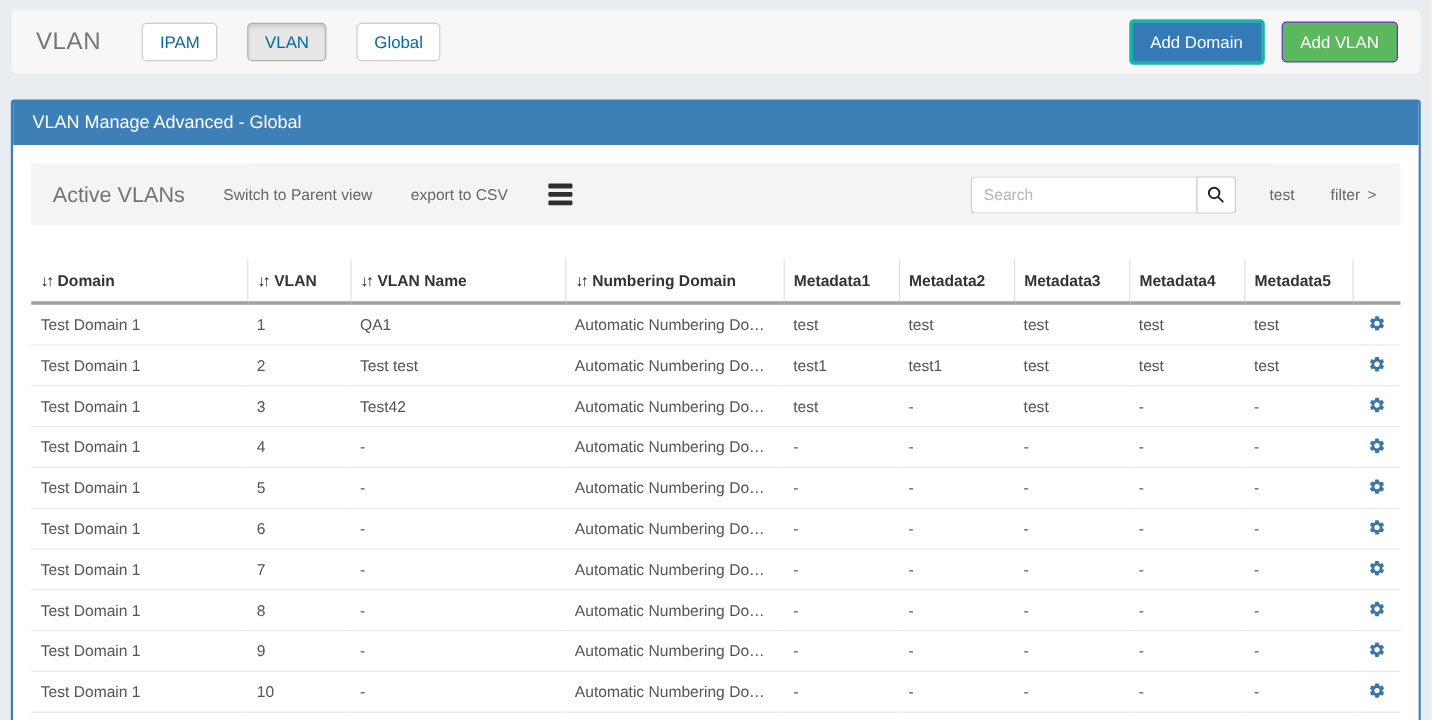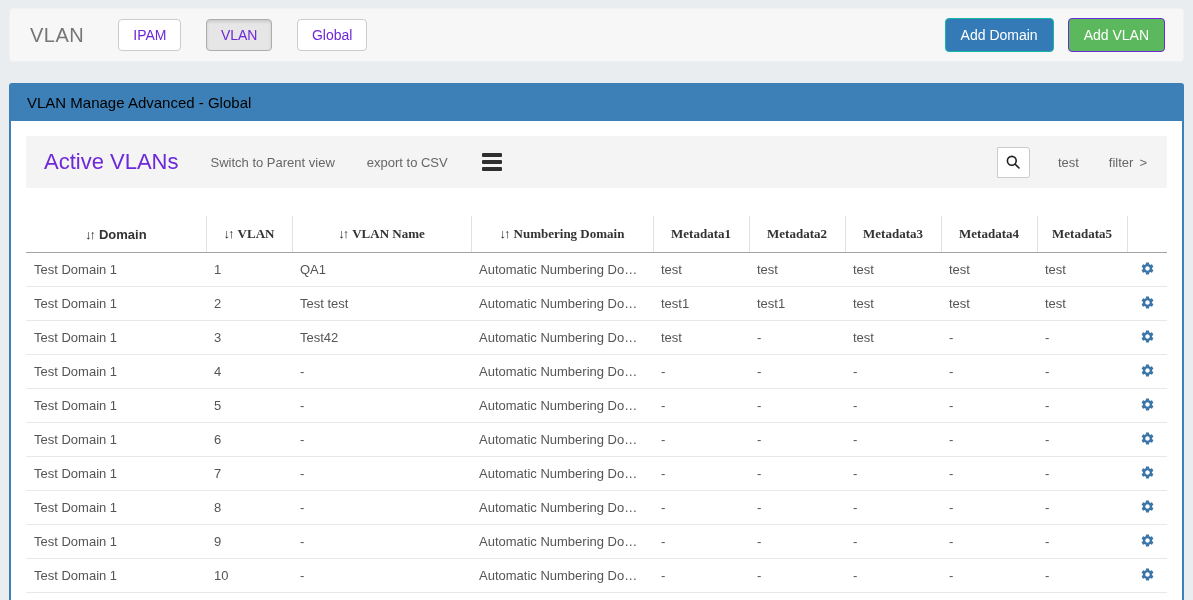--- a/index.html
+++ b/index.html
@@ -27,56 +27,56 @@
     border-radius:4px;
     padding:9px 18px;
     display:flex;align-items:center;
     height:54px;
   }
   .navbar h1{
     font-size:20px;font-weight:400;color:#767676;
     margin:0 34px 0 2px;letter-spacing:.5px;
   }
   .tab{
-    font-family:inherit;font-size:14px;color:#6d28d9;
+    font-family:inherit;font-size:14px;color:#0369a1;
     background:#fff;border:1px solid #ccc;border-radius:4px;
     padding:7px 14px;margin-right:20px;cursor:pointer;
   }
   .tab.active{
     background:#e6e6e6;border-color:#adadad;
     box-shadow:inset 0 2px 3px rgba(0,0,0,.12);
   }
   .btn{
     font-family:inherit;font-size:14px;color:#fff;
     border-radius:4px;padding:8px 15px;cursor:pointer;margin-left:14px;
   }
-  .btn-primary{background:var(--primary);border:1px solid #14b8a6;}
+  .btn-primary{background:var(--primary);border:3px solid #14b8a6;}
   .btn-success{background:var(--success);border:1px solid #6d28d9;}
 
   
   .panel{
     margin:21px 9px 0 9px;
     border:2px solid var(--panel-header);
     border-radius:3px;
     background:#fff;
   }
   .panel-heading{
     background:var(--panel-header);
-    color:#000000;font-size:15px;
+    color:#ffffff;font-size:15px;
     padding:9px 16px 10px 16px;
   }
   .panel-body{padding:15px 15px 25px 15px;background:#fff;}
 
   
   .toolbar{
     background:#f4f4f4;border-radius:2px;
     padding:11px 14px;display:flex;align-items:center;height:52px;
   }
   .toolbar-title{
-    font-size:22px;color:#6d28d9;margin:0 32px 0 4px;white-space:nowrap;
+    font-size:18px;color:#737373;margin:0 32px 0 4px;white-space:nowrap;
   }
   .toolbar-link{
     font-size:13px;color:#666;text-decoration:none;
     margin-right:32px;cursor:pointer;white-space:nowrap;text-align:right;
   }
   .hamburger{display:inline-flex;flex-direction:column;gap:3px;cursor:pointer;margin-left:2px;}
   .hamburger i{display:block;width:20px;height:4px;background:#2f2f2f;border-radius:1px;}
   .search-group{display:flex;align-items:stretch;}
   .search-group input{
     width:188px;height:31px;font-family:inherit;font-size:13px;color:#555;
@@ -92,25 +92,25 @@
   .toolbar-link.clear{margin:0 0 0 28px;}
   .toolbar-link.filter{margin:0 0 0 30px;margin-right:6px;}
   .toolbar-link.filter .chev{margin-left:6px;font-size:13px;color:#6b6b6b;}
 
   
   table.vlan-table{
     width:100%;border-collapse:collapse;margin-top:28px;
     font-size:13px;table-layout:fixed;
   }
   .vlan-table th{
-    text-align:center;font-weight:700;color:#333;
-    padding:10px 8px;border-bottom:1px solid #a3a3a3;
+    text-align:left;font-weight:700;color:#333;
+    padding:10px 8px;border-bottom:3px solid #a3a3a3;
     white-space:nowrap;overflow:hidden;
   }
-  .vlan-table th + th{border-left:1px solid #e2e2e2;font-family:Liberation Serif, serif;}
+  .vlan-table th + th{border-left:1px solid #e2e2e2;}
   .vlan-table .sort-icon{
     letter-spacing:-2px;margin-right:5px;font-weight:700;color:#222;
   }
   .vlan-table td{
     color:#555;padding:9px 8px;border-bottom:1px solid #e8e8e8;
     white-space:nowrap;overflow:hidden;text-overflow:ellipsis;
   }
   .vlan-table td.gear-cell{text-align:center;padding:7px 4px;}
   .gear-btn{background:none;border:none;cursor:pointer;padding:0;line-height:0;}
   .gear-btn svg{width:15px;height:15px;fill:var(--gear);}
@@ -140,20 +140,21 @@
         <span class="toolbar-title">Active VLANs</span>
         <a class="toolbar-link">Switch to Parent view</a>
         <a class="toolbar-link">export to CSV</a>
         <span class="hamburger">
           <i></i>
             <i></i>
             <i></i>
         </span>
         <div class="spacer"></div>
         <div class="search-group">
+          <input type="text" placeholder="Search" style="">
           <button class="search-btn">
             <svg width="16" height="16" viewBox="0 0 20 20">
               <circle cx="8.5" cy="8.5" r="5.5" fill="none" stroke="#222" stroke-width="2"></circle>
               <line x1="12.8" y1="12.8" x2="17.5" y2="17.5" stroke="#222" stroke-width="2" stroke-linecap="round"></line>
             </svg>
           </button>
         </div>
         <a class="toolbar-link clear">test</a>
         <a class="toolbar-link filter"><span>filter</span><span class="chev">&gt;</span></a>
       </div>

